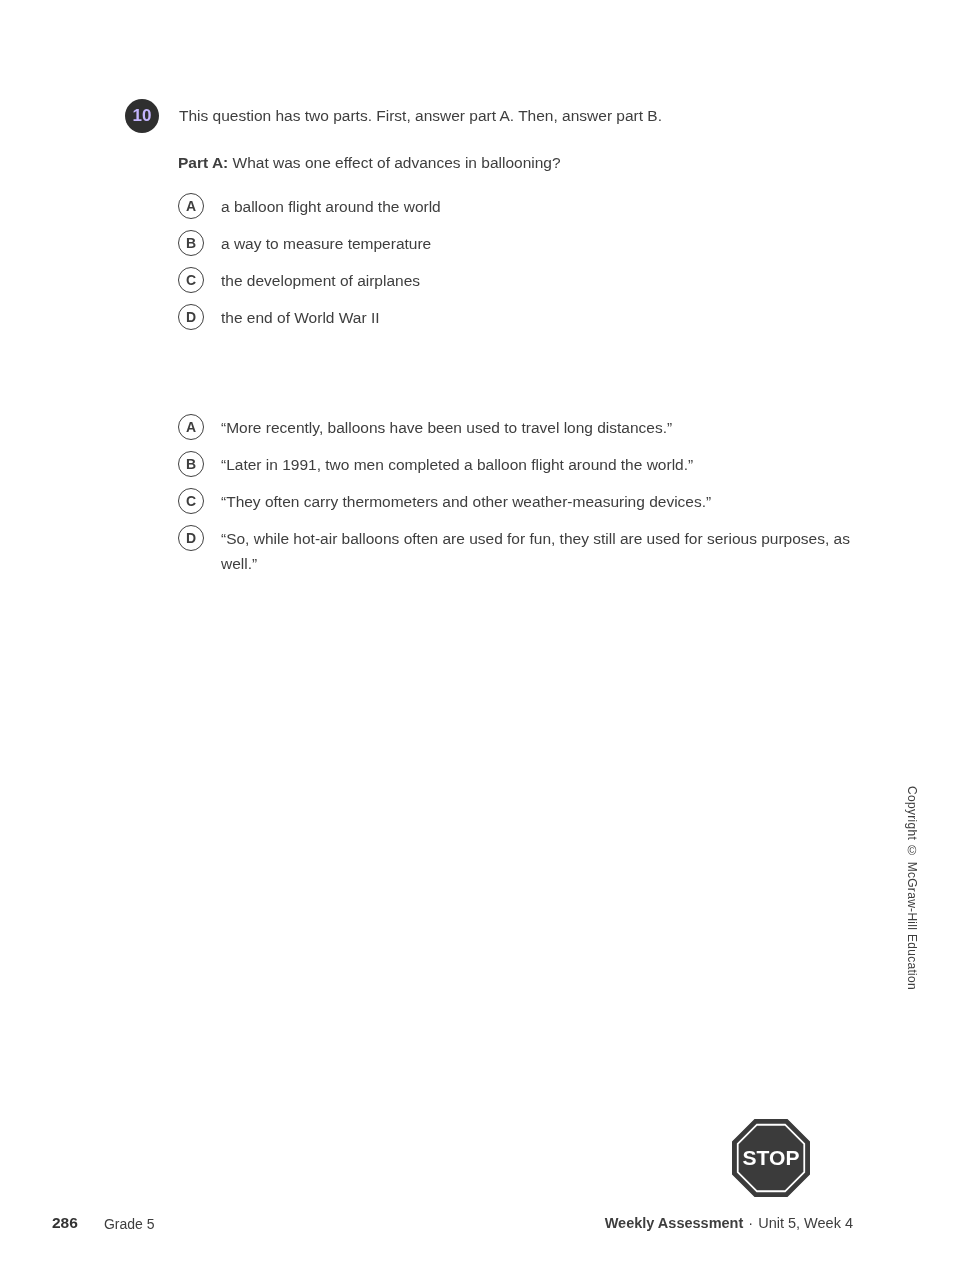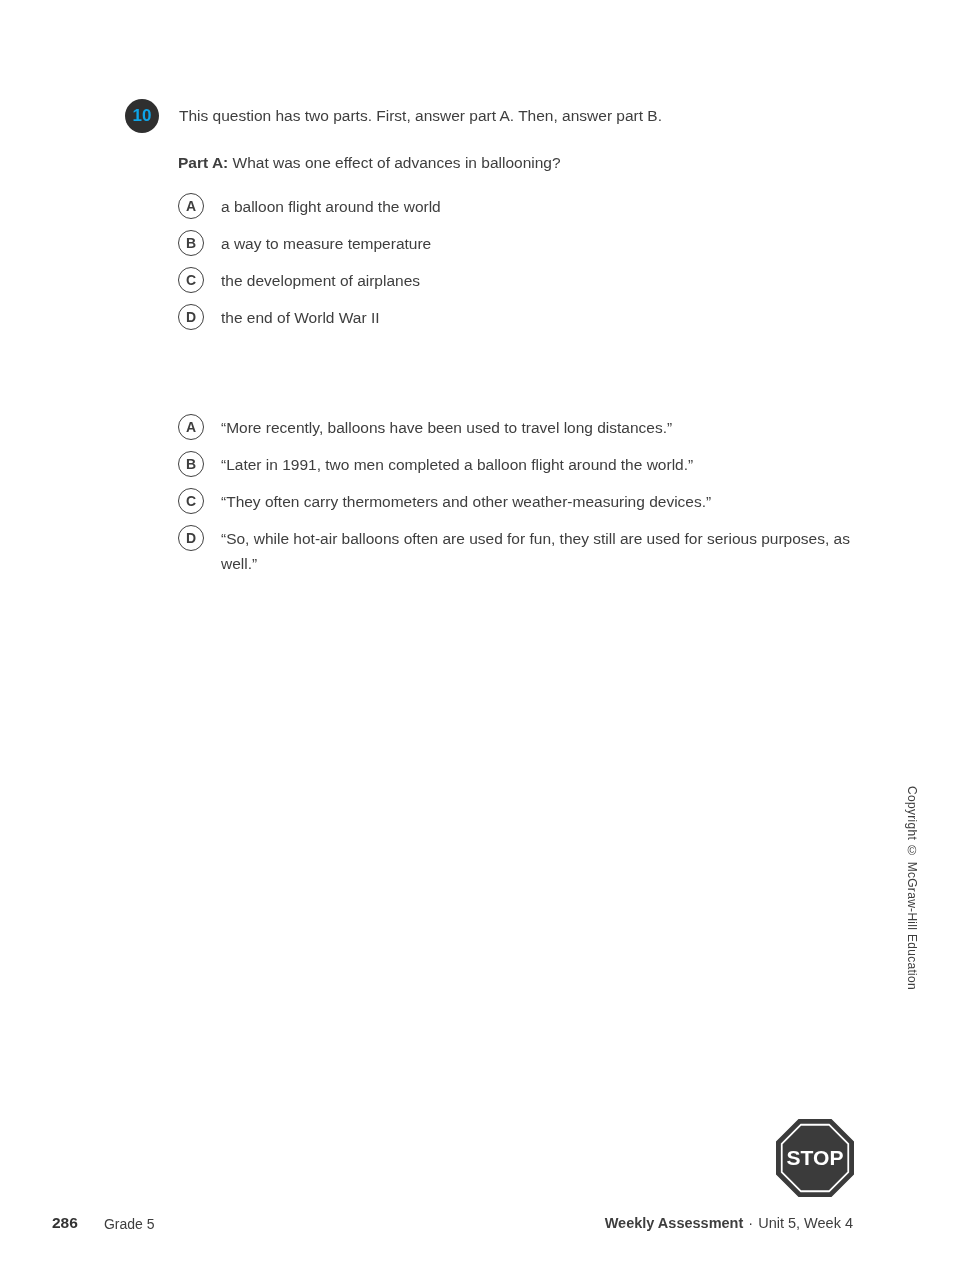--- a/index.html
+++ b/index.html
@@ -38,21 +38,21 @@
     position: absolute;
     top: 99px; left: 125px;
     display: flex;
     align-items: center;
     gap: 20px;
   }
   .q-badge {
     width: 34px; height: 34px;
     background: #2f2f2f;
     border-radius: 50%;
-    color: #0ea5e9;
+    color: #c4b5fd;
     font-weight: bold;
     font-size: 17px;
     display: flex;
     align-items: center;
     justify-content: center;
     flex: 0 0 auto;
   }
   .body-text { font-size: 15.5px; line-height: 22px; text-align: center; }
 
   .part-heading {
@@ -105,21 +105,21 @@
     writing-mode: vertical-rl;
     font-size: 12px;
     letter-spacing: 0.3px;
     color: #3e3e3e;
     white-space: nowrap;
   }
 
   
   .stop-wrap {
     position: absolute;
-    left: 776px;
+    left: 732px;
     top: 1119px;
     width: 98px;
     height: 78px;
   }
   .stop-wrap svg { display: block; }
   .stop-label-svg {
     font-family: "Liberation Sans", sans-serif;
     font-weight: bold;
   }
 

